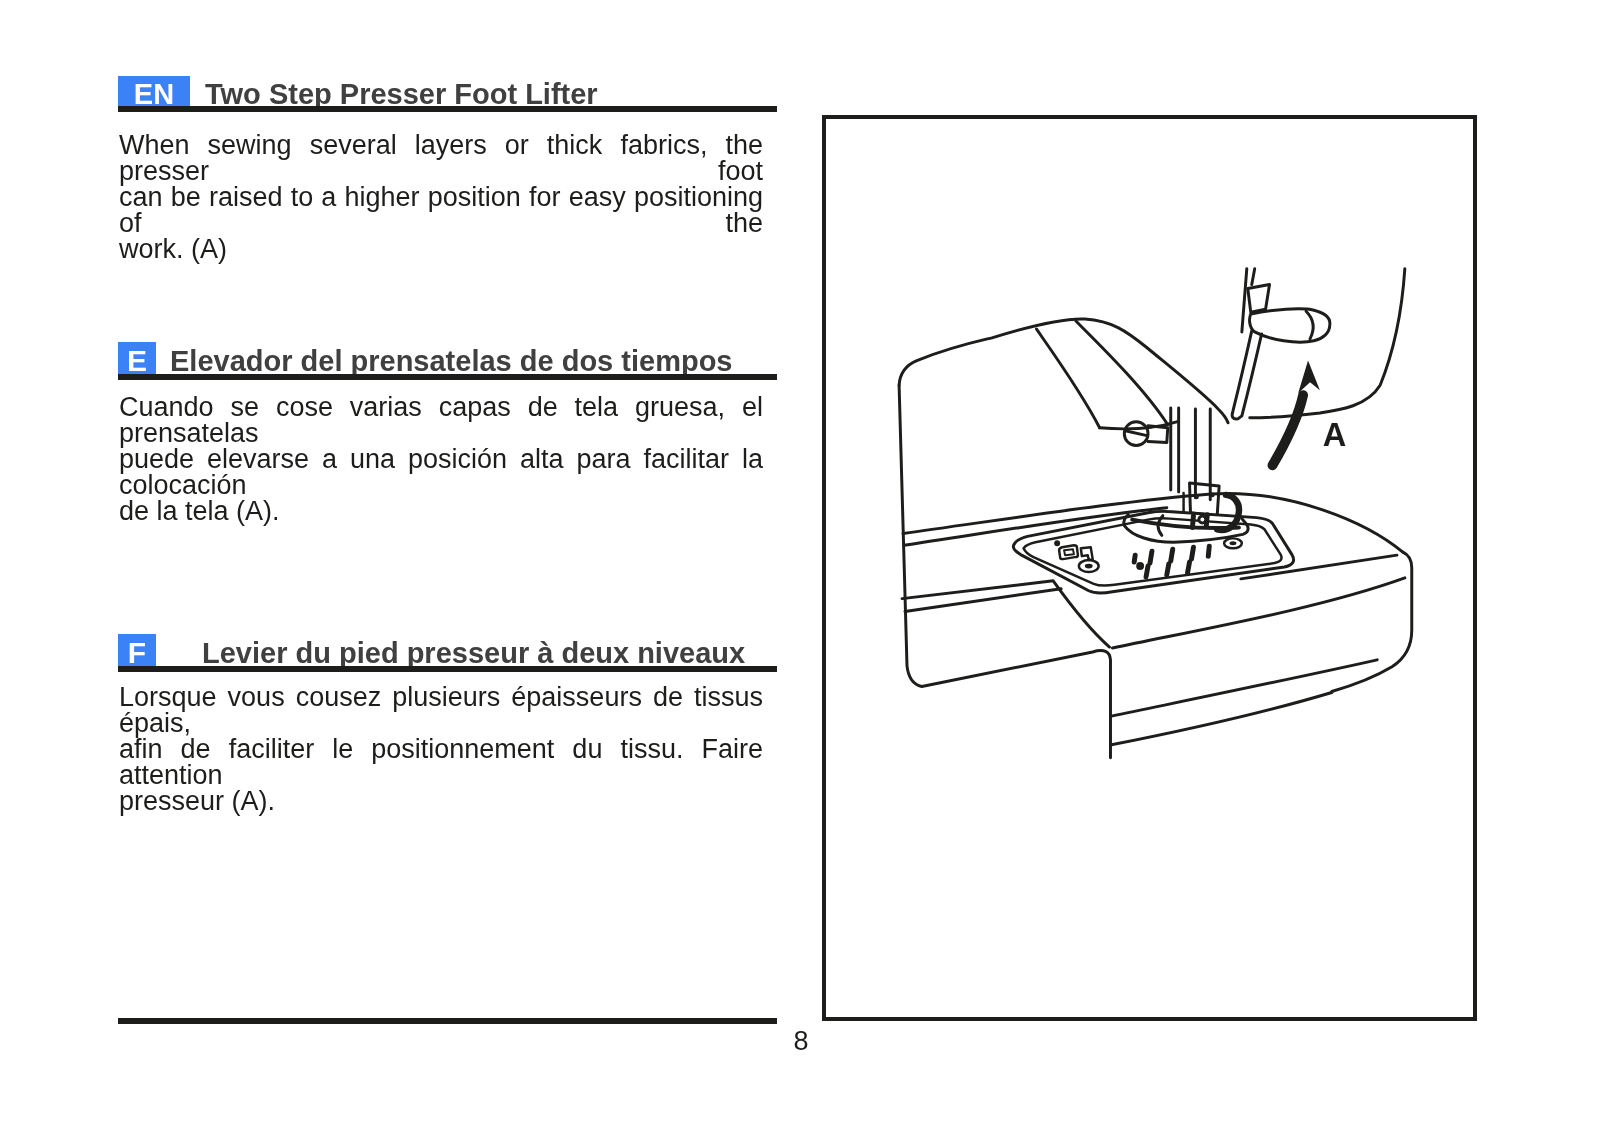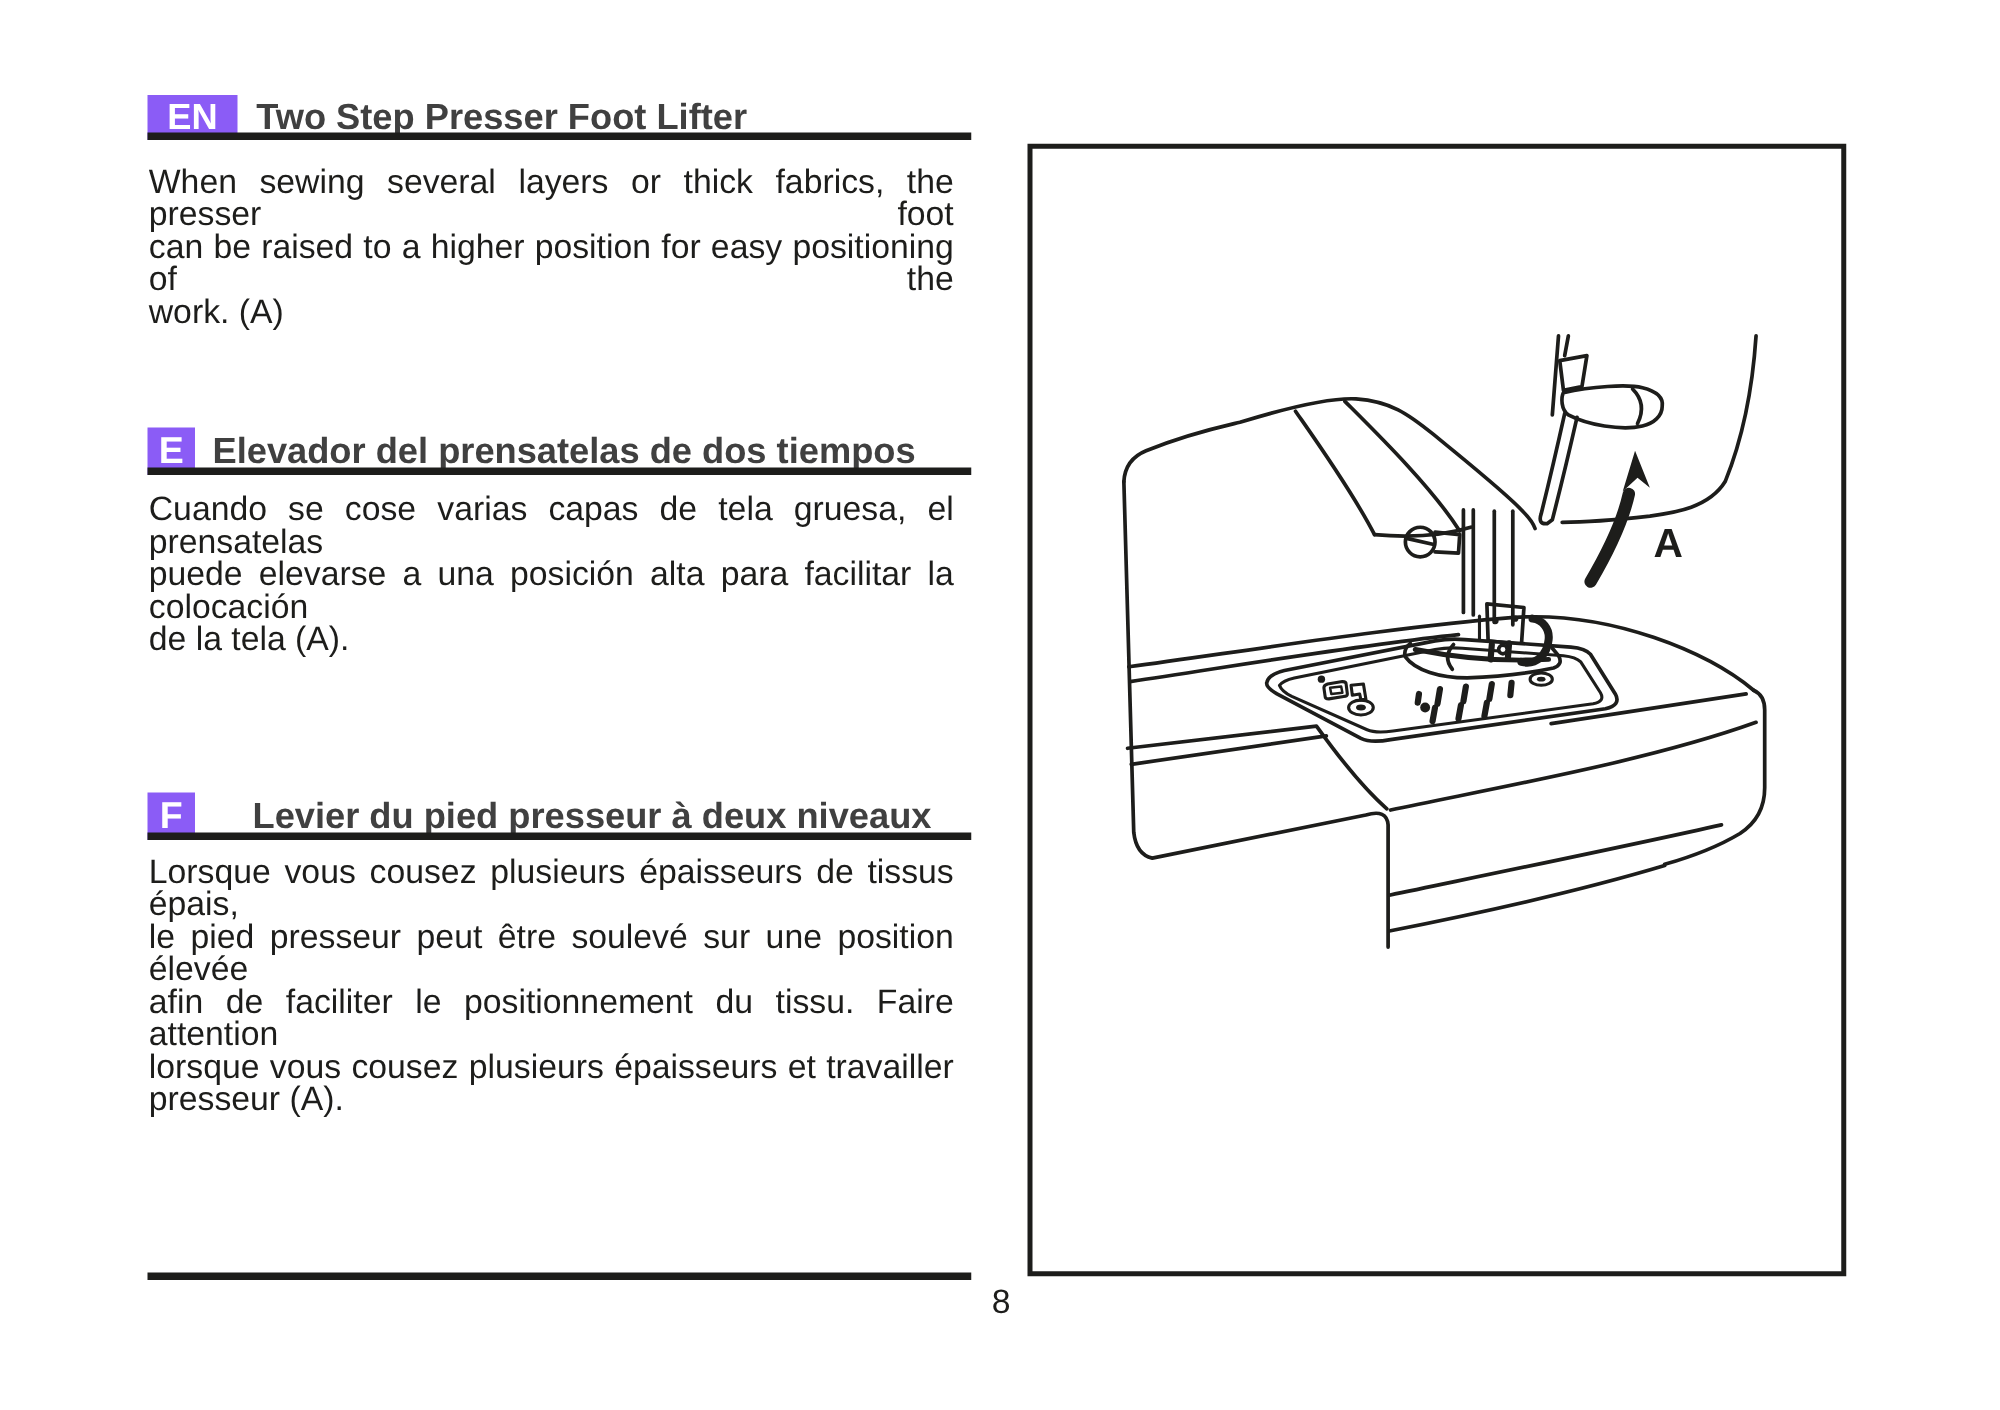--- a/index.html
+++ b/index.html
@@ -2,21 +2,21 @@
 <html><head>
 <meta charset="utf-8">
 <style>
   html,body{margin:0;padding:0;}
   body{
     width:1600px;height:1128px;position:relative;background:#ffffff;
     color:#1d1d1b;font-family:"Liberation Sans", sans-serif;
     -webkit-font-smoothing:antialiased;
   }
   .badge{
-    position:absolute;background:#8b5cf6;color:#ffffff;font-weight:bold;
+    position:absolute;background:#3b82f6;color:#ffffff;font-weight:bold;
     display:flex;align-items:center;justify-content:center;
   }
   #badge-en{left:118px;top:76px;width:72px;height:36px;font-size:29px;}
   #badge-e{left:118px;top:342px;width:38px;height:38px;font-size:30px;}
   #badge-f{left:118px;top:634px;width:38px;height:38px;font-size:30px;}
   .sec-title{
     position:absolute;font-weight:bold;font-size:29px;white-space:nowrap;
     letter-spacing:0;color:#404040;
   }
   #title-en{left:205px;top:76px;line-height:36px;}
@@ -65,23 +65,21 @@
     <div class="jline">Cuando se cose varias capas de tela gruesa, el prensatelas</div>
     <div class="jline">puede elevarse a una posición alta para facilitar la colocación</div>
     <div class="jline last">de la tela (A).</div>
   </div>
 
 <div class="badge" id="badge-f">F</div>
 <div class="sec-title" id="title-f">Levier du pied presseur à deux niveaux</div>
 <div class="rule" id="rule-f"></div>
 <div class="para" id="para-fr">
     <div class="jline">Lorsque vous cousez plusieurs épaisseurs de tissus épais,</div>
-    <div class="jline">le pied presseur peut être soulevé sur une position élevée</div>
     <div class="jline">afin de faciliter le positionnement du tissu. Faire attention</div>
-    <div class="jline">lorsque vous cousez plusieurs épaisseurs et travailler</div>
     <div class="jline last">presseur (A).</div>
   </div>
 
 <div id="bottom-rule"></div>
 <div id="page-num">8</div>
 
 <div id="figure-box">
   <svg viewBox="0 0 655 906">
 
     <g stroke="#1d1d1b" stroke-width="3" fill="none" stroke-linecap="round" stroke-linejoin="round">

